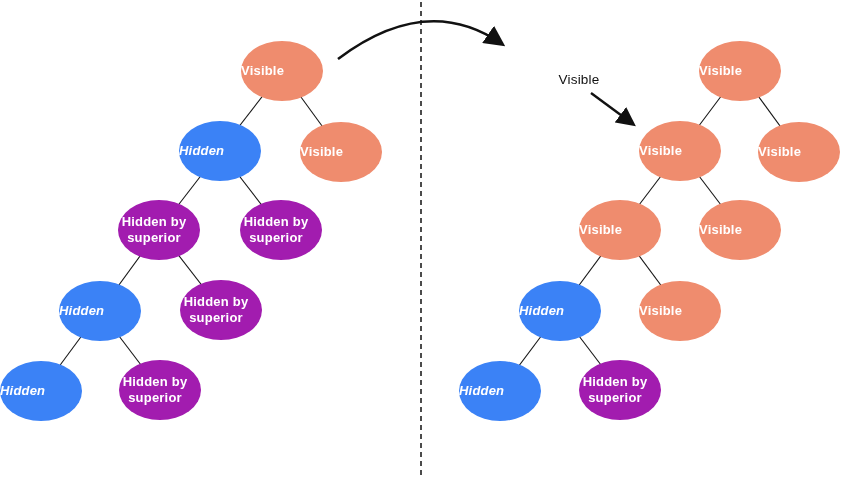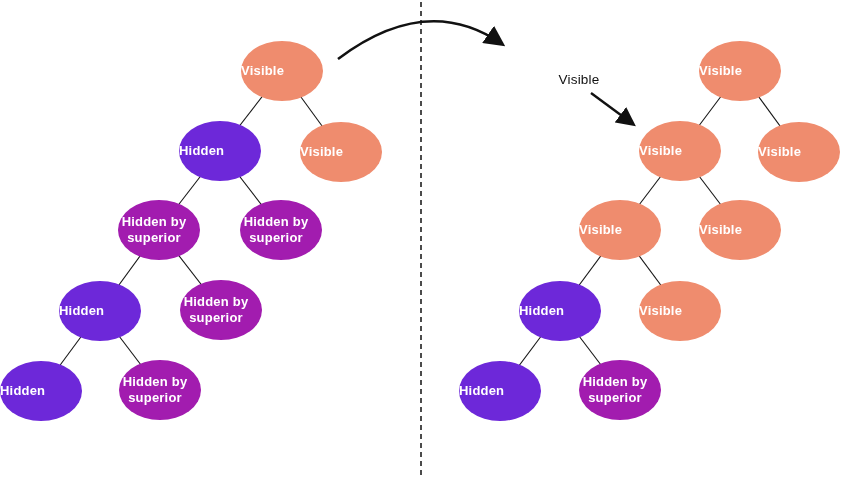--- a/index.html
+++ b/index.html
@@ -15,21 +15,21 @@
     position:absolute;
     width:82px;height:60px;
     border-radius:50%;
     display:flex;align-items:center;justify-content:flex-start;
     text-align:center;
     color:#ffffff;
     font-size:13px;font-weight:600;letter-spacing:.2px;line-height:1.25;
   }
   .node span{display:block;max-width:72px;}
   .node.visible{background:#EF8C6E;}
-  .node.hidden{background:#6d28d9;}
+  .node.hidden{background:#3b82f6;font-style:italic;}
   .node.hbs{background:#a21caf;}
   .reveal-label{
     position:absolute;
     left:548px;top:72px;width:62px;
     text-align:center;
     font-size:13.5px;font-weight:500;color:#111111;letter-spacing:.2px;
   }
 </style>
 </head>
 <body>

